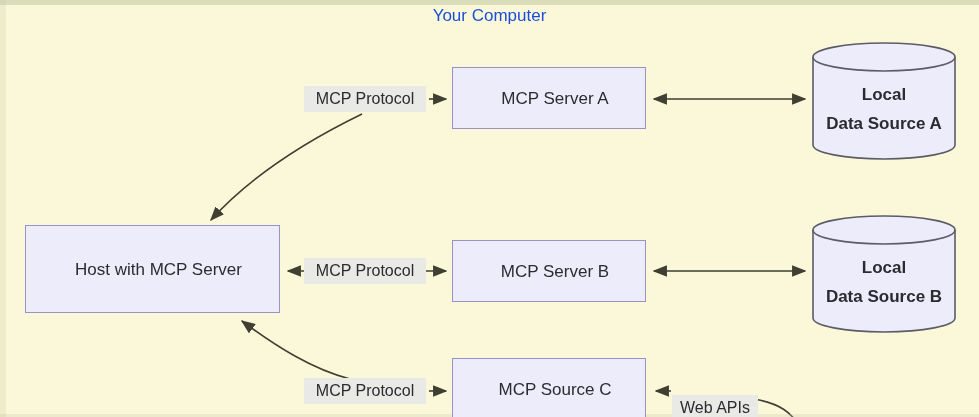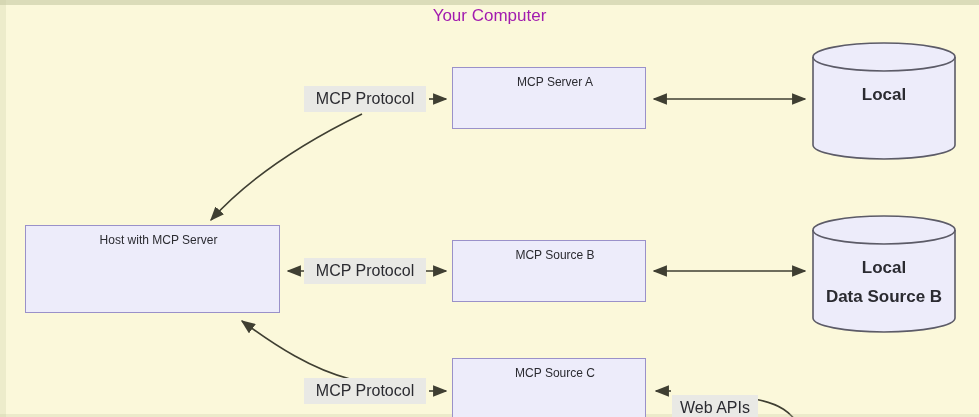--- a/index.html
+++ b/index.html
@@ -22,29 +22,29 @@
     color:var(--text);
   }
   .top-edge{position:absolute;left:0;top:0;width:100%;height:5px;background:var(--edge-strip);opacity:.85;}
   .left-edge{position:absolute;left:0;top:0;width:6px;height:100%;background:#c9cba6;opacity:.28;}
   .bottom-edge{position:absolute;left:0;bottom:0;width:100%;height:3px;background:#c9cba6;opacity:.30;}
 
   .connectors{position:absolute;left:0;top:0;}
 
   .diagram-title{
     position:absolute;left:0;top:6px;width:979px;
-    text-align:center;font-size:17px;color:#a21caf;
+    text-align:center;font-size:17px;color:#1d4ed8;
   }
 
   .node{
     position:absolute;
     background:var(--node-fill);
     border:1.6px solid var(--node-border);
-    display:flex;flex-direction:column;align-items:center;
-    font-size:12px;line-height:29px;text-align:center;
+    display:flex;flex-direction:column;align-items:center;justify-content:center;
+    font-size:17px;line-height:29px;text-align:center;
     box-sizing:border-box;
     padding-left:12px;
   }
   .node-host{left:25px;top:225px;width:255px;height:88px;}
   .node-server-a{left:452px;top:67px;width:194px;height:62px;}
   .node-server-b{left:452px;top:240px;width:194px;height:62px;}
   .node-server-c{left:452px;top:358px;width:194px;height:62px;}
 
   .cylinder{position:absolute;width:144px;height:118px;font-weight:bold;}
   .cylinder-a{left:812px;top:42px;}
@@ -99,33 +99,34 @@
   <div class="diagram-title">Your Computer</div>
 
   <div class="node node-host">
     <span>Host with MCP Server</span>
   </div>
 
   <div class="node node-server-a">
     <span>MCP Server A</span>
   </div>
   <div class="node node-server-b">
-    <span>MCP Source B</span>
+    <span>MCP Server B</span>
   </div>
   <div class="node node-server-c">
     <span>MCP Source C</span>
   </div>
 
   <div class="cylinder cylinder-a">
     <svg width="144" height="118" viewBox="0 0 144 118">
       <path d="M1,15 A71,14 0 0 1 143,15 V103 A71,14 0 0 1 1,103 Z" fill="#edecfa" stroke="#5c5b67" stroke-width="1.6"></path>
       <path d="M1,15 A71,14 0 0 0 143,15" fill="none" stroke="#5c5b67" stroke-width="1.6"></path>
     </svg>
     <div class="cyl-text">
       <div>Local</div>
+      <div>Data Source A</div>
     </div>
   </div>
 
   <div class="cylinder cylinder-b">
     <svg width="144" height="118" viewBox="0 0 144 118">
       <path d="M1,15 A71,14 0 0 1 143,15 V103 A71,14 0 0 1 1,103 Z" fill="#edecfa" stroke="#5c5b67" stroke-width="1.6"></path>
       <path d="M1,15 A71,14 0 0 0 143,15" fill="none" stroke="#5c5b67" stroke-width="1.6"></path>
     </svg>
     <div class="cyl-text">
       <div>Local</div>

